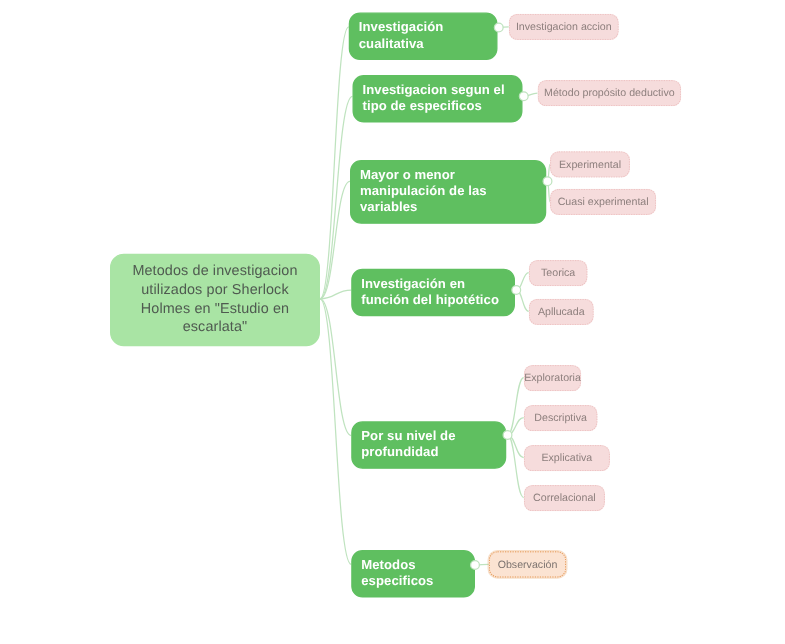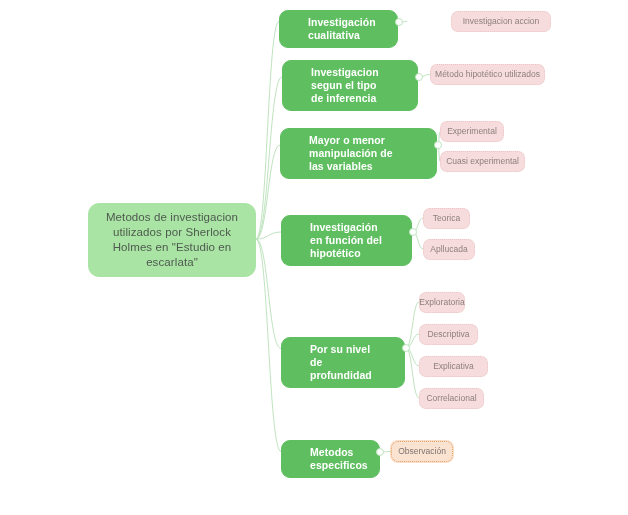--- a/index.html
+++ b/index.html
@@ -55,21 +55,21 @@
     line-height: 15px;
     font-weight: 400;
     letter-spacing: 0.1px;
   }
 
   
   .node.branch {
     background: #5fbf60;
     border: 1px solid #5fbf60;
     border-radius: 9px;
-    padding: 5px 28px;
+    padding: 5px 7px;
   }
   .node.branch .label {
     color: #ffffff;
     font-size: 10.5px;
     line-height: 13px;
     font-weight: bold;
     letter-spacing: 0.05px;
   }
 
   
@@ -133,29 +133,29 @@
       <path d="M 256 239 C 268.5 239, 268.5 451.5, 281 451.5" fill="none" stroke="#bfe3bf" stroke-width="1"></path>
       <path d="M 380 452 C 385.5 452, 385.5 451.5, 391 451.5" fill="none" stroke="#bfe3bf" stroke-width="1"></path>
     </svg>
 <div class="node root" style="left: 88px; top: 203px; width: 168px; min-height: 72px;">
       <span class="label">Metodos de investigacion utilizados por Sherlock Holmes en "Estudio en escarlata"</span>
     </div>
     <div class="node branch" style="left: 279px; top: 10px; width: 119px; min-height: 23px;">
       <span class="label">Investigación cualitativa</span>
     </div>
     <div class="handle" style="left: 395px; top: 18px;"></div>
-    <div class="node leaf" style="left: 407px; top: 11px; width: 100px; min-height: 21px; margin-left: 44px;">
+    <div class="node leaf" style="left: 407px; top: 11px; width: 88px; min-height: 21px;">
       <span class="label">Investigacion accion</span>
     </div>
     <div class="node branch" style="left: 282px; top: 60px; width: 136px; min-height: 34px;">
-      <span class="label">Investigacion segun el tipo de inferencia</span>
+      <span class="label">Investigacion segun el tipo de especificos</span>
     </div>
     <div class="handle" style="left: 415px; top: 73px;"></div>
     <div class="node leaf" style="left: 430px; top: 64px; width: 115px; min-height: 21px;">
-      <span class="label">Método hipotético utilizados</span>
+      <span class="label">Método propósito deductivo</span>
     </div>
     <div class="node branch" style="left: 280px; top: 128px; width: 157px; min-height: 34px;">
       <span class="label">Mayor o menor manipulación de las variables</span>
     </div>
     <div class="handle" style="left: 434px; top: 141px;"></div>
     <div class="node leaf" style="left: 440px; top: 121px; width: 64px; min-height: 21px;">
       <span class="label">Experimental</span>
     </div>
     <div class="node leaf" style="left: 440px; top: 151px; width: 85px; min-height: 21px;">
       <span class="label">Cuasi experimental</span>

